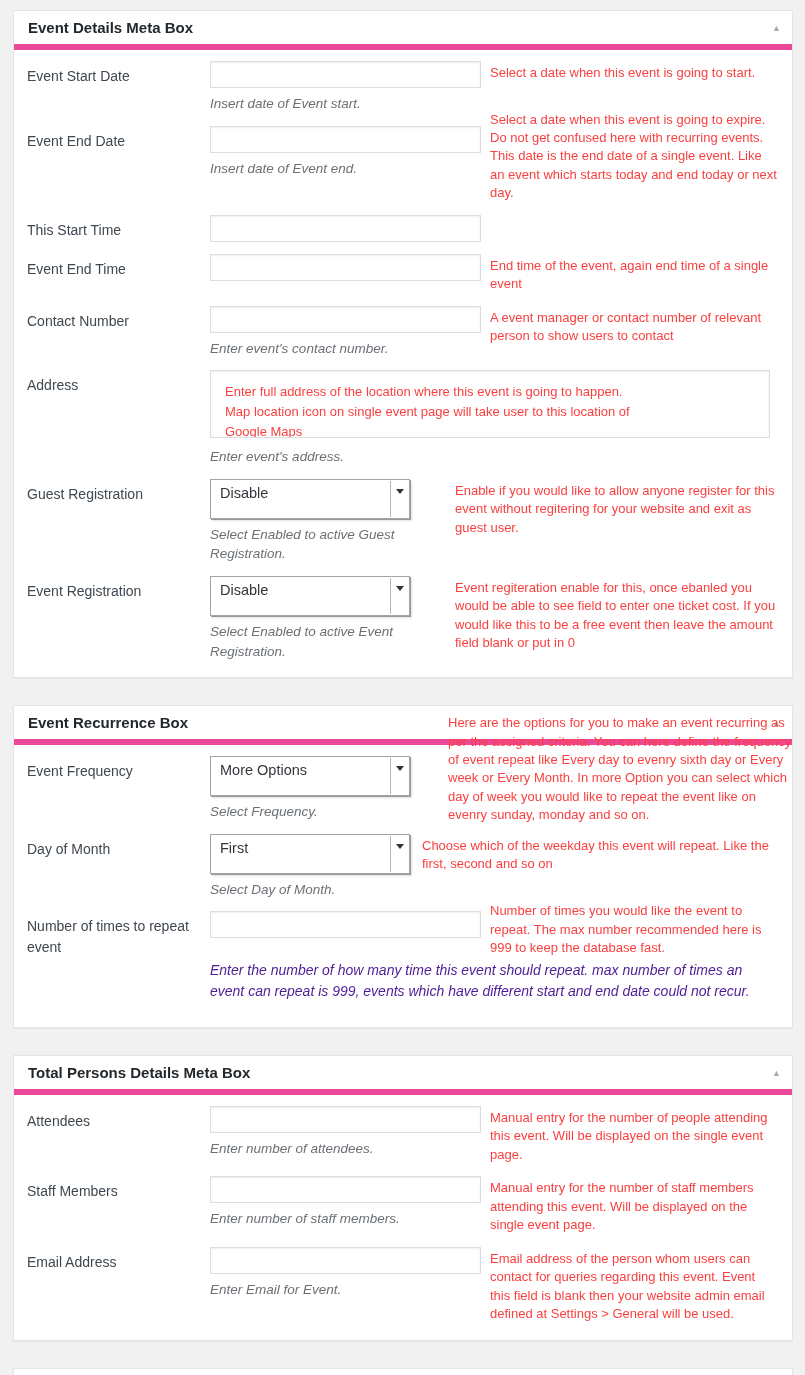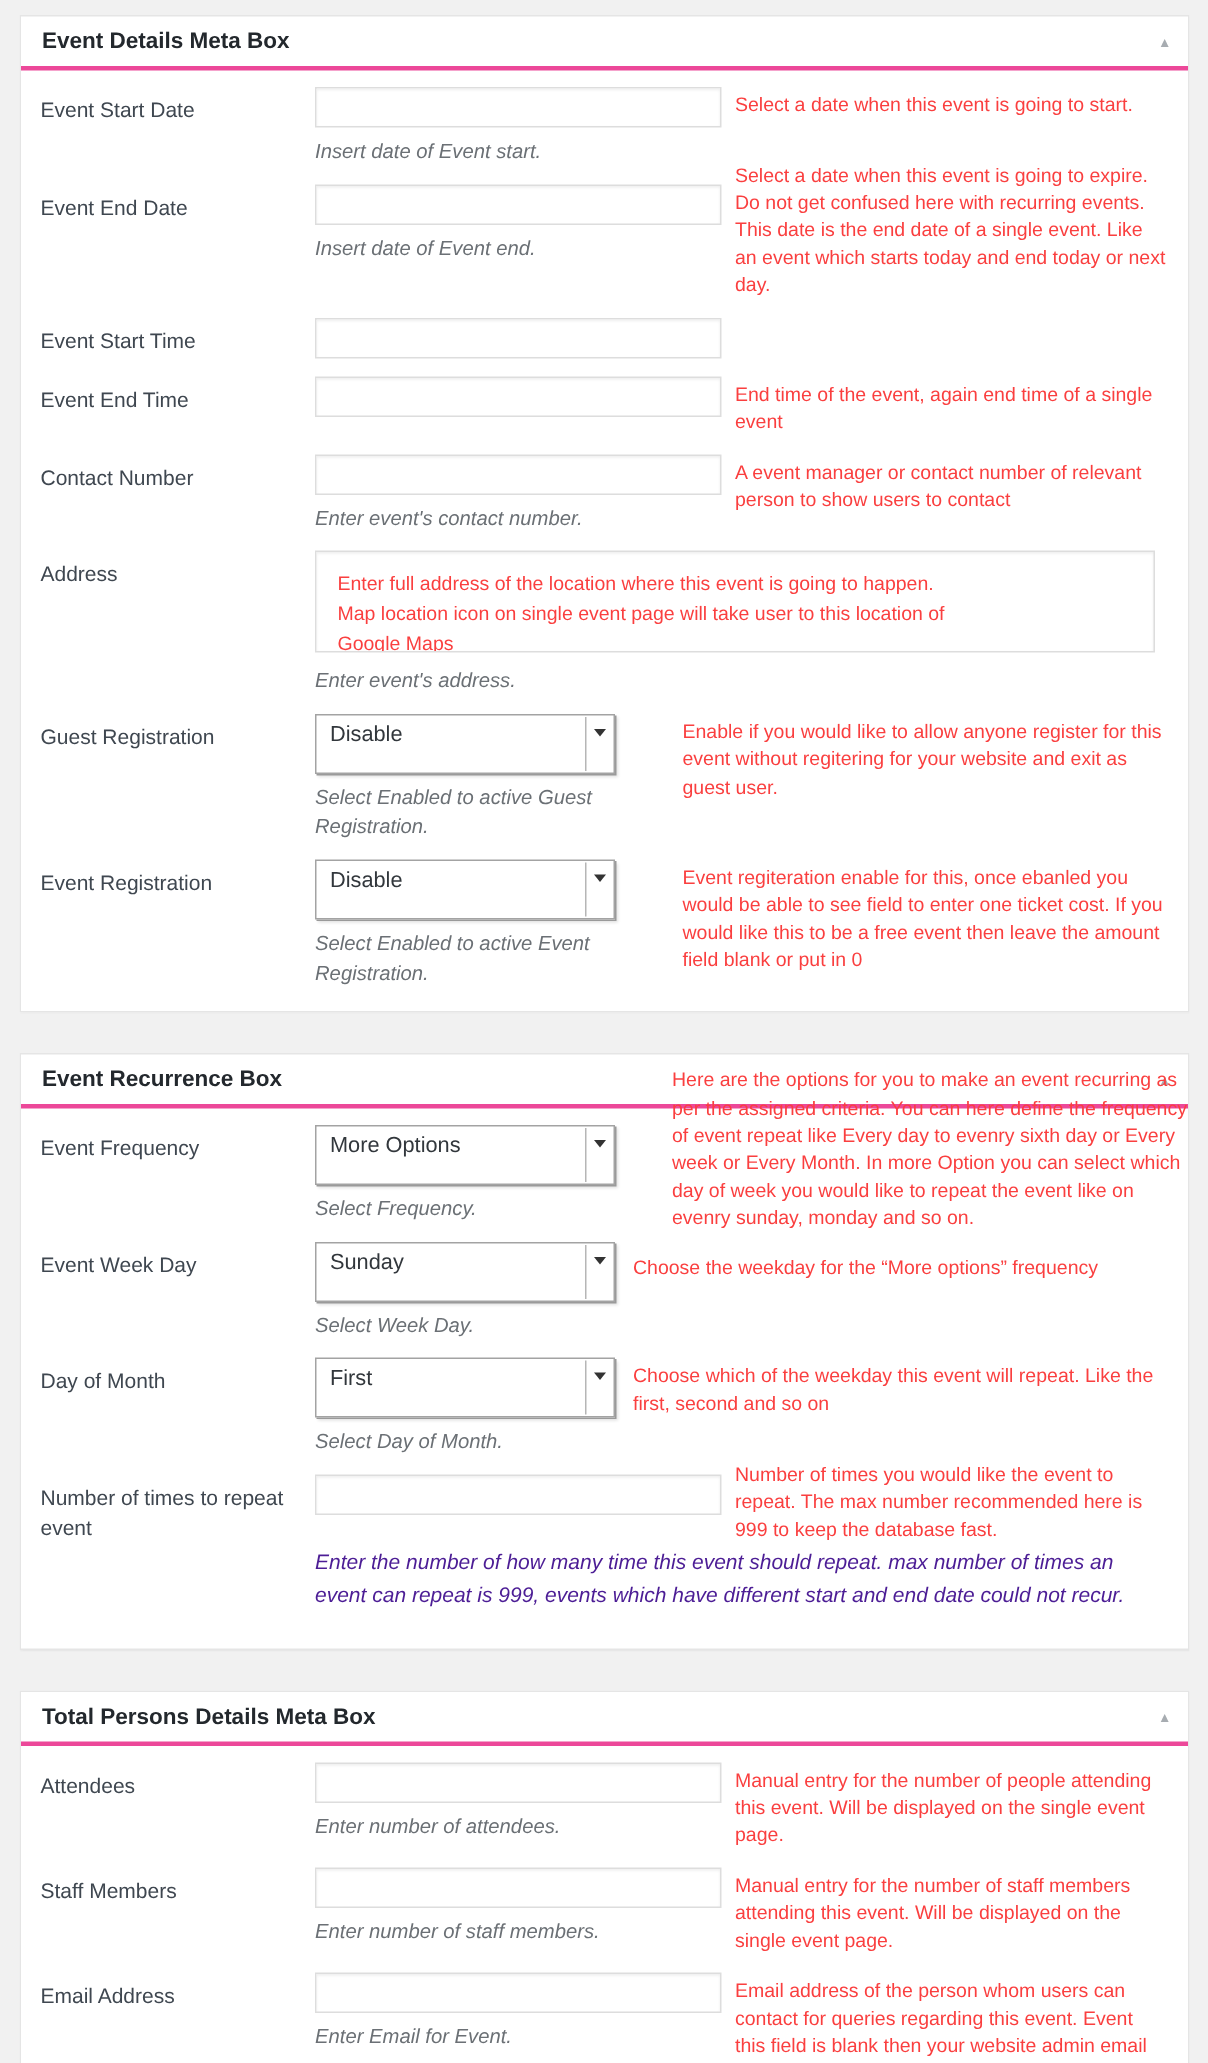--- a/index.html
+++ b/index.html
@@ -25,21 +25,21 @@
     margin-bottom:27px;
   }
   .postbox:last-child{margin-bottom:0;}
   .hndle{
     margin:0;
     padding:9px 14px 8px;
     font-size:15px;
     font-weight:700;
     color:#23282d;
     line-height:16px;
-    border-bottom:3px solid #ec4899;
+    border-bottom:6px solid #ec4899;
   }
   .toggle{
     position:absolute;
     top:13px;
     right:11px;
     font-size:9px;
     line-height:1;
     color:#a7acb1;
     cursor:pointer;
   }
@@ -151,21 +151,21 @@
     <div class="row">
       <div class="lbl">Event End Date</div>
       <div class="ctrl c280">
         <input type="text" class="txt" value="" style="">
         <div class="desc">Insert date of Event end.</div>
       </div>
       <div class="help v-up">Select a date when this event is going to expire. Do not get confused here with recurring events. This date is the end date of a single event. Like an event which starts today and end today or next day.</div>
     </div>
 
     <div class="row">
-      <div class="lbl">Event Start Time</div>
+      <div class="lbl">This Start Time</div>
       <div class="ctrl c280">
         <input type="text" class="txt" value="" style="">
       </div>
     </div>
 
     <div class="row">
       <div class="lbl">Event End Time</div>
       <div class="ctrl c280">
         <input type="text" class="txt" value="" style="">
       </div>
@@ -219,28 +219,20 @@
   <div class="inside">
 
     <div class="row">
       <div class="lbl">Event Frequency</div>
       <div class="ctrl c212">
         <div class="sel">More Options</div>
         <div class="desc">Select Frequency.</div>
       </div>
     </div>
 
-    <div class="row">
-      <div class="lbl">Event Week Day</div>
-      <div class="ctrl c212">
-        <div class="sel">Sunday</div>
-        <div class="desc">Select Week Day.</div>
-      </div>
-      <div class="help v-mid">Choose the weekday for the “More options” frequency</div>
-    </div>
 
     <div class="row">
       <div class="lbl">Day of Month</div>
       <div class="ctrl c212">
         <div class="sel">First</div>
         <div class="desc">Select Day of Month.</div>
       </div>
       <div class="help">Choose which of the weekday this event will repeat. Like the first, second and so on</div>
     </div>
 

